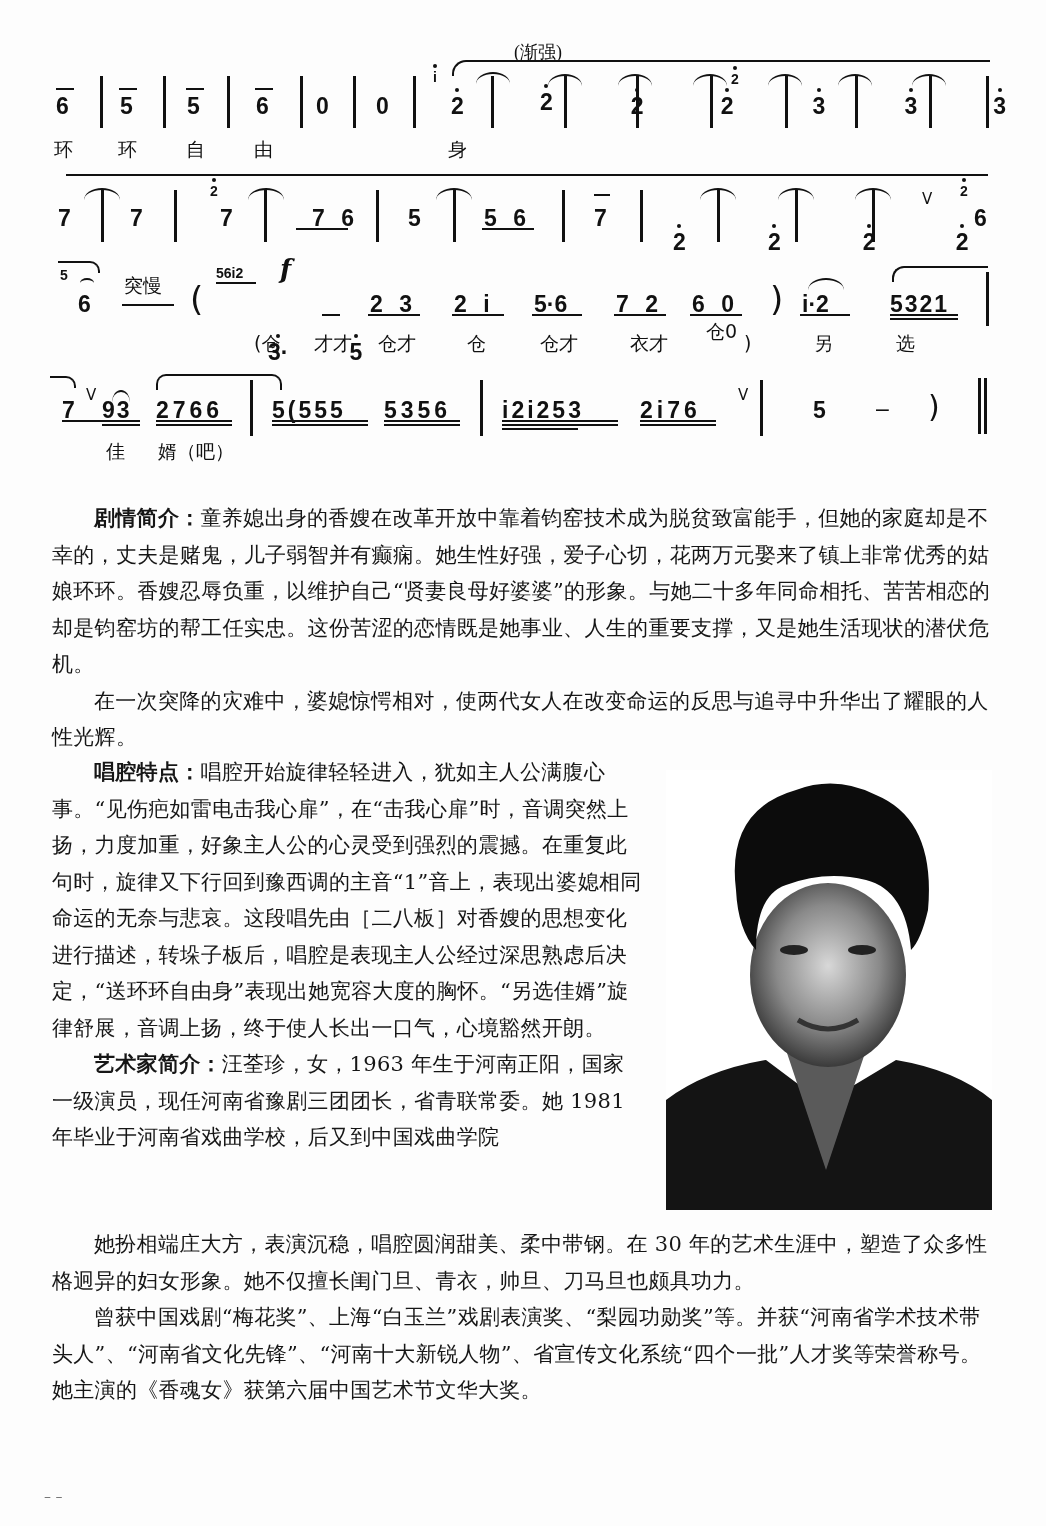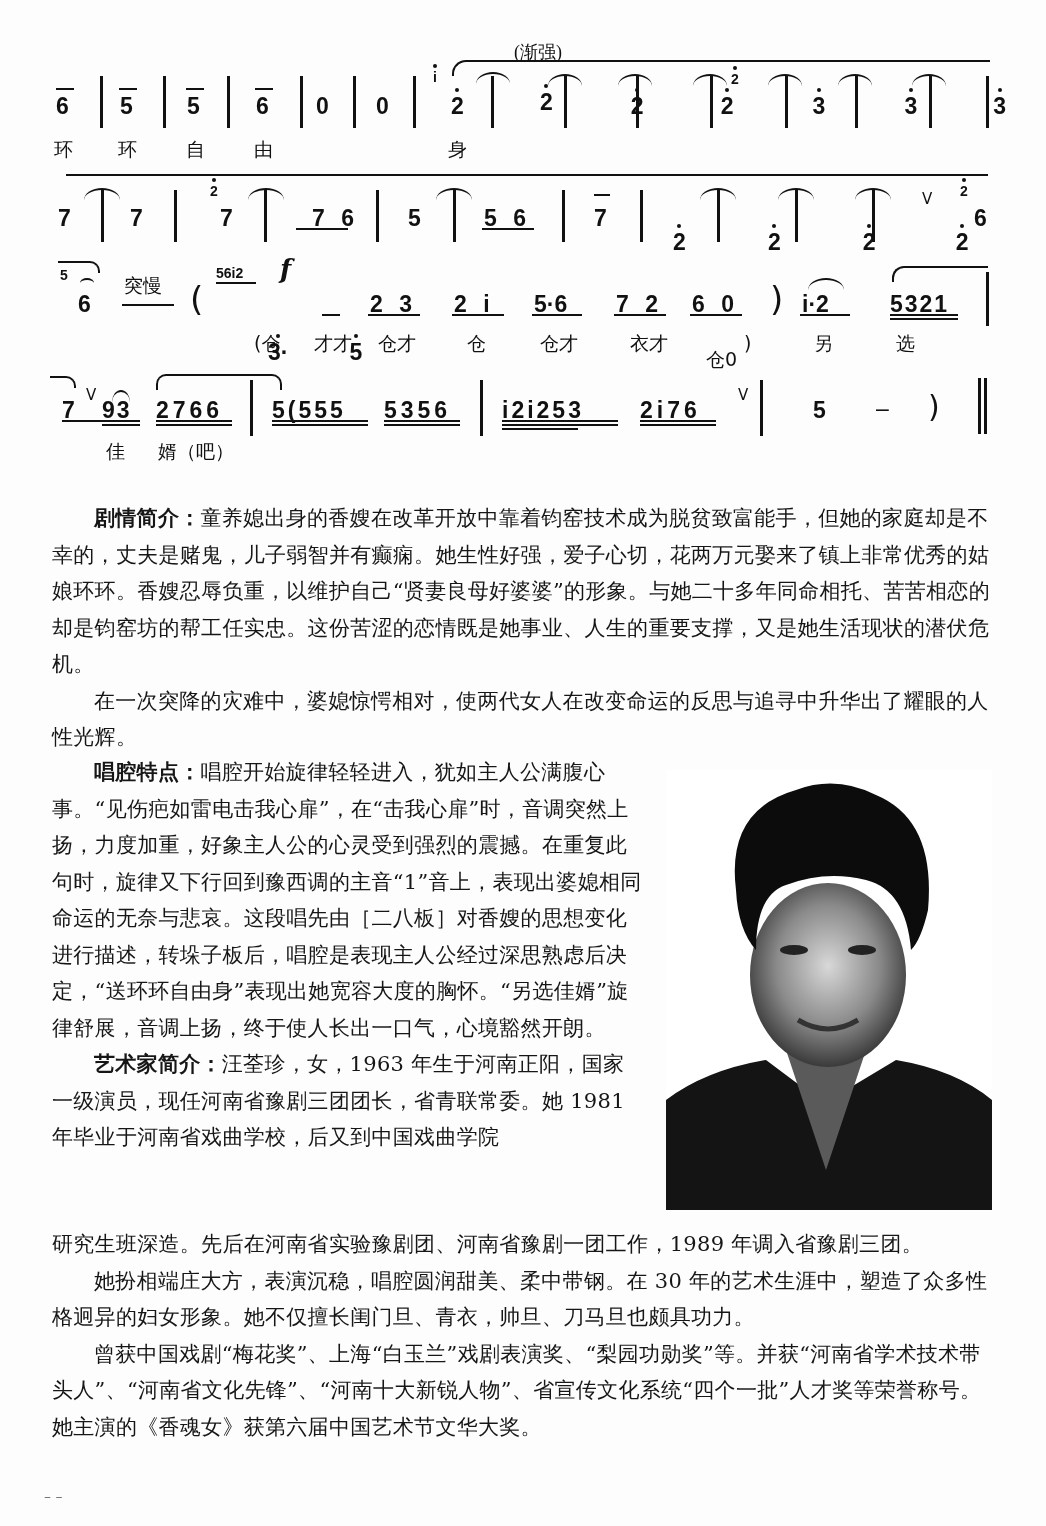--- a/index.html
+++ b/index.html
@@ -156,21 +156,21 @@
   <div class="ul" style="left:890px;top:314px;width:68px;"></div>
   <div class="ul" style="left:890px;top:318px;width:68px;"></div>
   <div class="bar" style="left:986px;top:272px;height:54px;"></div>
 
   <span class="lyr" style="left:254px;top:332px;">(仓</span>
   <span class="lyr" style="left:314px;top:332px;">才才</span>
   <span class="lyr" style="left:378px;top:332px;">仓才</span>
   <span class="lyr" style="left:467px;top:332px;">仓</span>
   <span class="lyr" style="left:540px;top:332px;">仓才</span>
   <span class="lyr" style="left:630px;top:332px;">衣才</span>
-  <span class="lyr" style="left:706px;top:348px;">仓0</span>
+  <span class="lyr" style="left:706px;top:320px;">仓0</span>
   <span class="lyr" style="left:744px;top:332px;">)</span>
   <span class="lyr" style="left:814px;top:332px;">另</span>
   <span class="lyr" style="left:896px;top:332px;">选</span>
 </div>
 
 <div>
   <div class="abs" style="left:50px;top:376px;width:24px;height:10px;border-top:2px solid #111;border-right:2px solid #111;border-top-right-radius:10px;"></div>
   <span class="note" style="left:62px;top:398px;">7</span>
   <span class="abs" style="left:86px;top:386px;font-size:15px;font-family:'DejaVu Sans',sans-serif;">V</span>
   <div class="tie" style="left:112px;top:390px;width:18px;"></div>
@@ -232,18 +232,17 @@
     <path d="M120 280 L160 400 L200 280 Z" fill="#5a5a5a"></path>
     <ellipse cx="162" cy="205" rx="78" ry="92" fill="url(#face)"></ellipse>
     <path d="M70 120 Q60 40 130 20 Q170 5 210 25 Q270 50 262 140 Q255 170 245 180 Q240 120 200 110 Q160 100 120 115 Q90 125 90 180 Q72 160 70 120 Z" fill="#0c0c0c"></path>
     <ellipse cx="128" cy="180" rx="14" ry="5" fill="#222"></ellipse>
     <ellipse cx="196" cy="180" rx="14" ry="5" fill="#222"></ellipse>
     <path d="M132 250 Q162 268 192 250" stroke="#333" stroke-width="5" fill="none"></path>
   </svg>
 </div>
 
 <div class="prose" style="left:52px;top:1226px;width:940px;">
-  <p class="noind">研究生班深造。先后在河南省实验豫剧团、河南省豫剧一团工作，1989 年调入省豫剧三团。</p>
   <p>她扮相端庄大方，表演沉稳，唱腔圆润甜美、柔中带钢。在 30 年的艺术生涯中，塑造了众多性格迥异的妇女形象。她不仅擅长闺门旦、青衣，帅旦、刀马旦也颇具功力。</p>
   <p>曾获中国戏剧“梅花奖”、上海“白玉兰”戏剧表演奖、“梨园功勋奖”等。并获“河南省学术技术带头人”、“河南省文化先锋”、“河南十大新锐人物”、省宣传文化系统“四个一批”人才奖等荣誉称号。她主演的《香魂女》获第六届中国艺术节文华大奖。</p>
 </div>
 
 <span class="page-mark">– –</span>
 
 </body></html>

